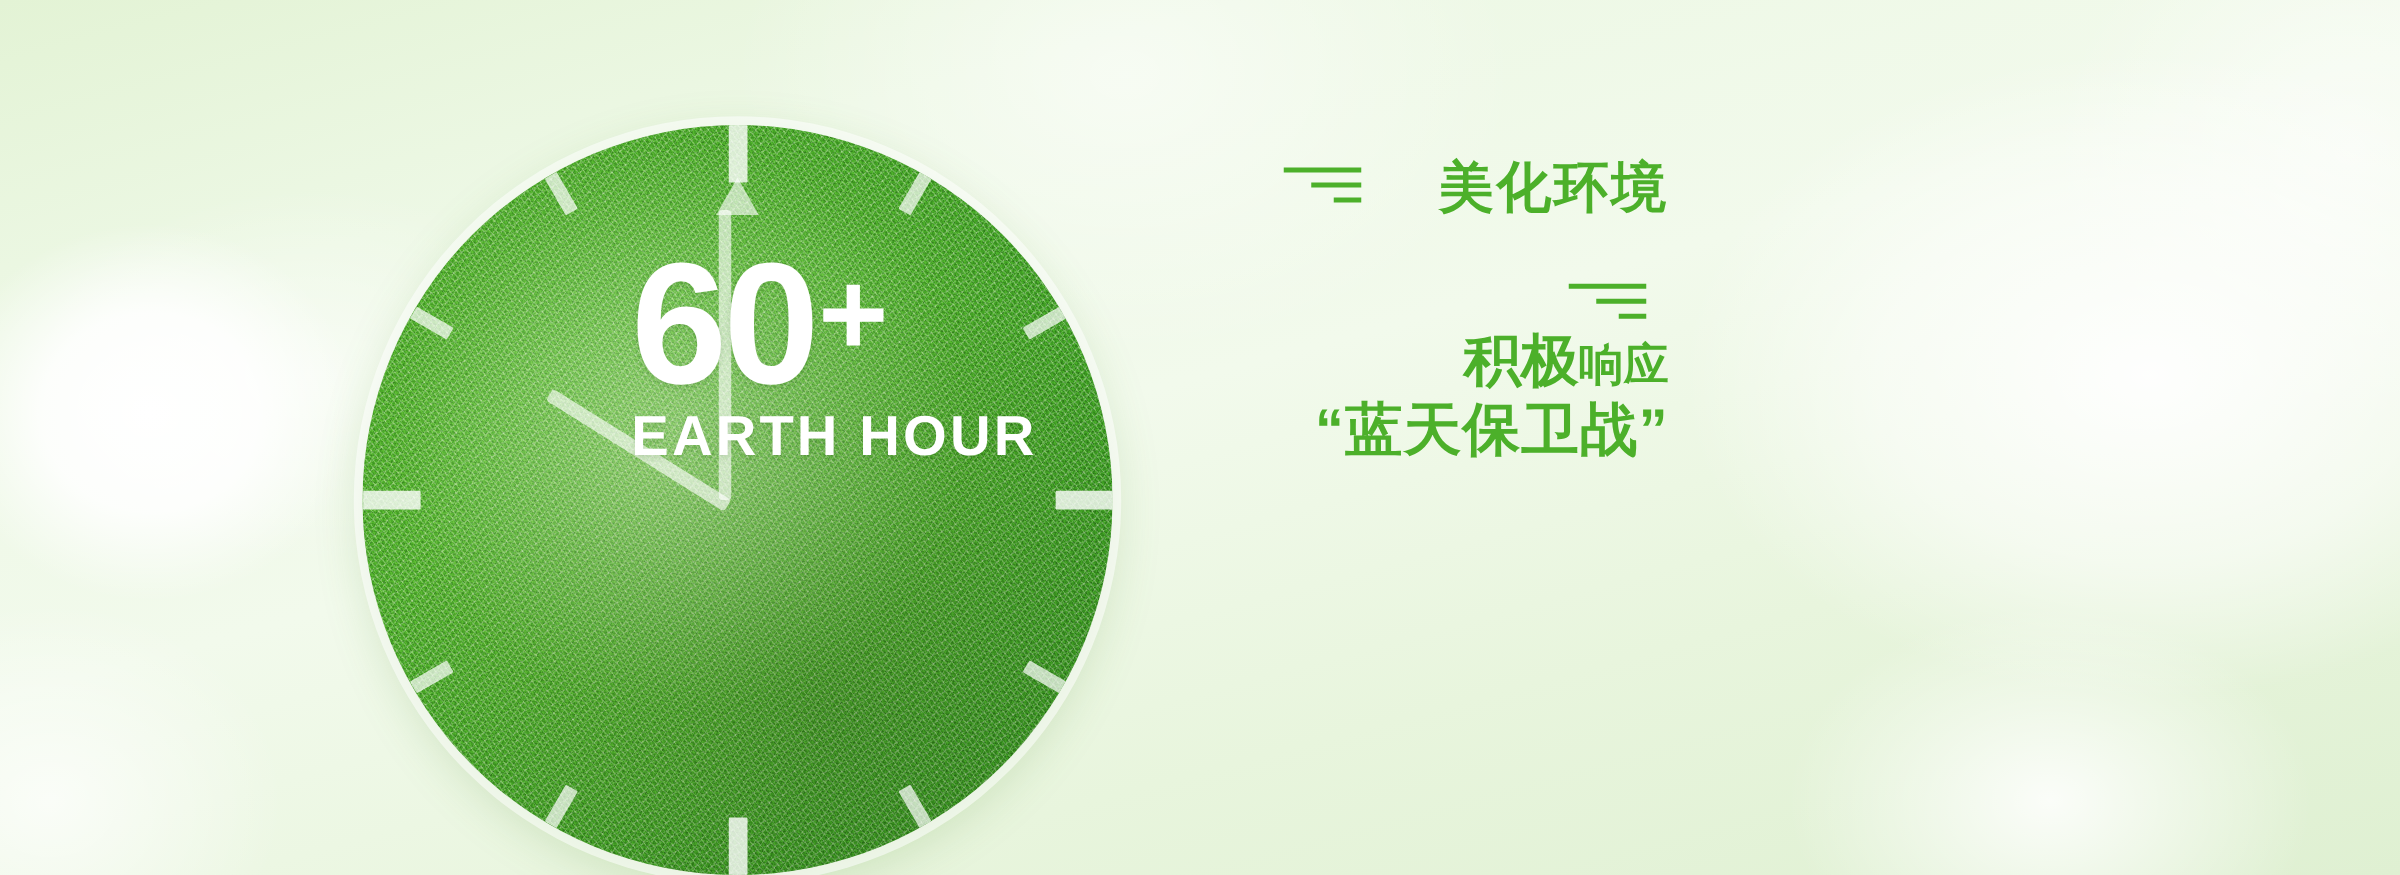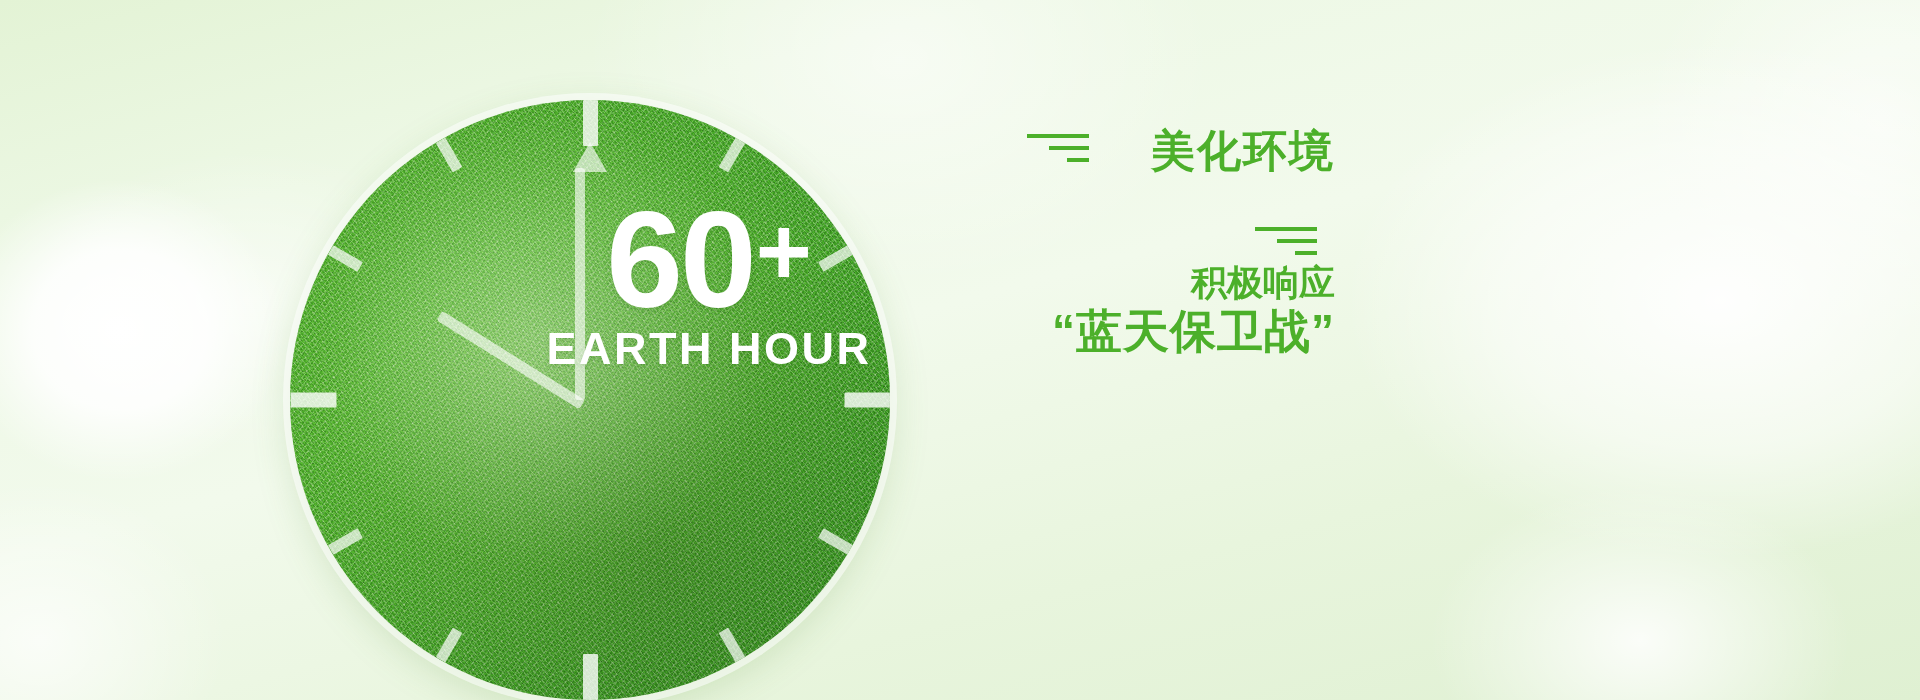--- a/index.html
+++ b/index.html
@@ -59,22 +59,22 @@
     transform-origin:0 0;border-radius:3px;
   }
   .hand.minute{width:10px;height:232px;margin-left:-5px;transform:rotate(180deg);}
   .hand.hour{width:11px;height:168px;margin-left:-5.5px;transform:rotate(122deg);}
   .hand-tip{
     position:absolute;left:50%;top:50%;margin-left:-17px;margin-top:-258px;
     width:0;height:0;border-left:17px solid transparent;border-right:17px solid transparent;
     border-bottom:30px solid rgba(255,255,255,.62);
   }
   .logo60{
-    position:absolute;left:215px;top:90px;width:380px;text-align:center;
-    color:#fff;line-height:1;pointer-events:none;margin-left:14px;
+    position:absolute;left:215px;top:90px;width:380px;text-align:left;
+    color:#fff;line-height:1;pointer-events:none;
   }
   .logo60 .num{
     font-size:138px;font-weight:bold;letter-spacing:-3px;display:inline-block;
     text-shadow:0 2px 6px rgba(40,90,20,.18);
   }
   .logo60 .plus{font-size:96px;font-weight:bold;display:inline-block;vertical-align:22px;margin-left:2px;}
   .logo60 .eh{
     font-size:45px;font-weight:bold;letter-spacing:2.5px;margin-top:-2px;
     text-shadow:0 2px 5px rgba(40,90,20,.16);
   }
@@ -86,21 +86,21 @@
   .row{display:flex;align-items:center;justify-content:flex-end;gap:44px;}
   .dashes{display:flex;flex-direction:column;align-items:flex-start;margin-right:18px;padding-bottom:6px;}
   .dashes i{display:block;background:#4cb02a;height:4px;border-radius:0;}
   .dashes i:nth-child(1){width:62px;}
   .dashes i:nth-child(2){width:40px;margin-top:8px;margin-left:22px;}
   .dashes i:nth-child(3){width:22px;margin-top:8px;margin-left:40px;}
   .lg{font-size:44px;font-weight:bold;letter-spacing:2px;line-height:1.06;white-space:nowrap;}
   .md{font-size:36px;font-weight:bold;letter-spacing:1px;line-height:1.18;text-align:right;white-space:nowrap;}
   .md .strong{font-size:44px;}
   .mix{text-align:right;font-size:36px;font-weight:bold;line-height:1.2;white-space:nowrap;}
-  .mix .big{font-size:36px;font-weight:bold;margin-left:48px;}
+  .mix .big{font-size:46px;font-weight:bold;margin-left:48px;}
   .quote{text-align:right;font-size:46px;font-weight:bold;letter-spacing:1px;line-height:1.2;white-space:nowrap;}
 </style>
 </head>
 <body>
 
 <div class="banner">
 
   <div style="position:absolute;inset:0;pointer-events:none;"></div>
 
   <div class="clock-wrap">

